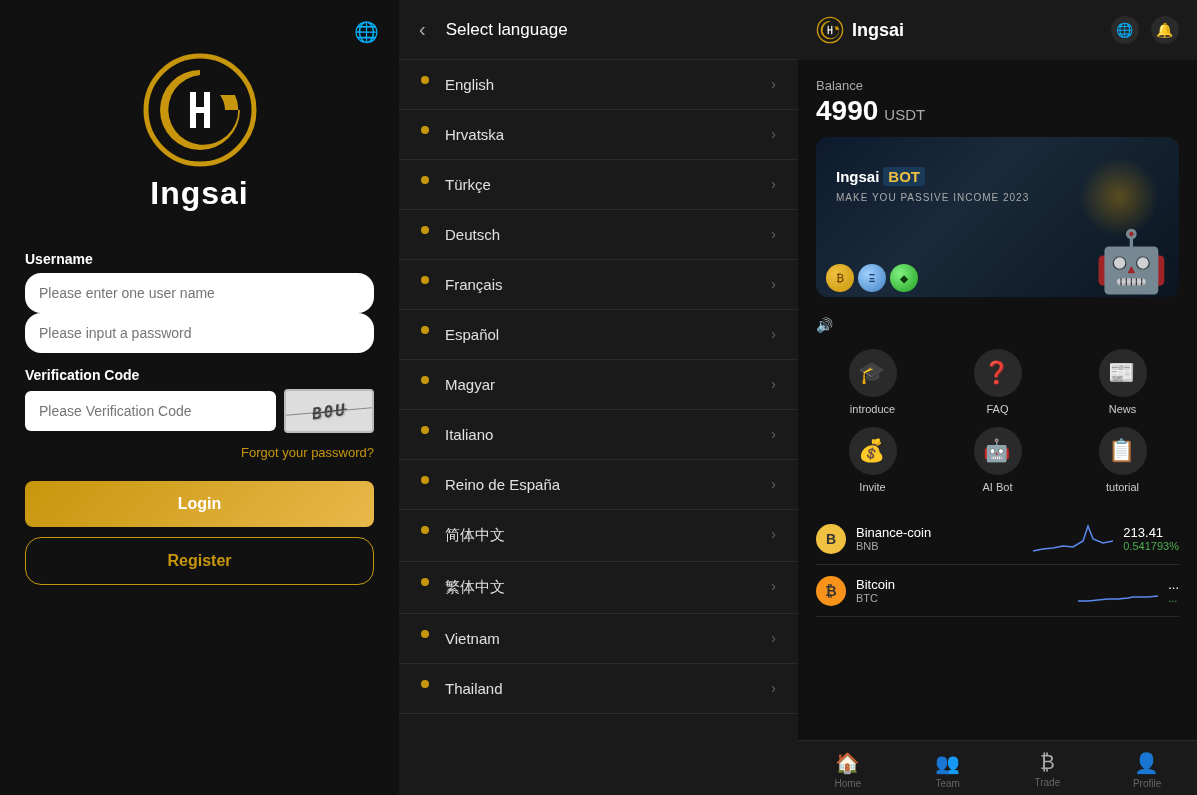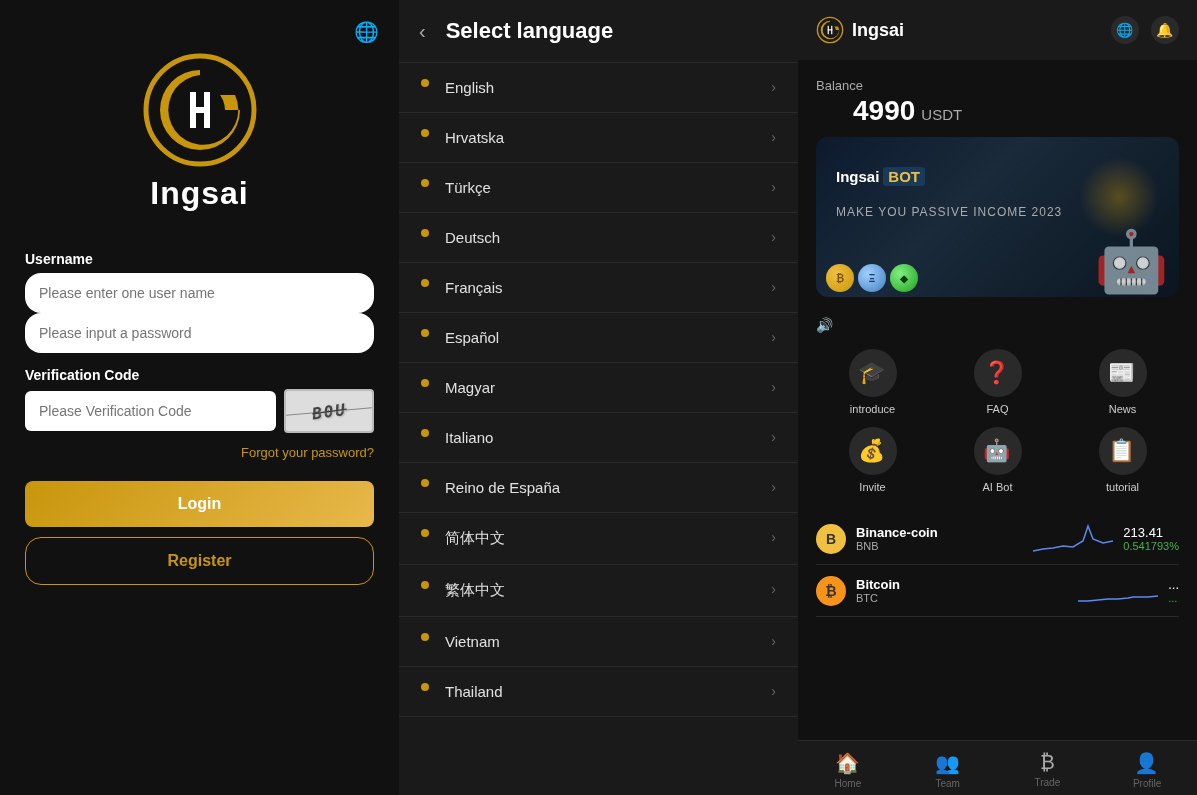--- a/index.html
+++ b/index.html
@@ -166,22 +166,22 @@
     .back-btn {
       color: #aaa;
       font-size: 20px;
       cursor: pointer;
       margin-right: 20px;
       background: none;
       border: none;
     }
     .lang-title {
       color: #fff;
-      font-size: 22px;
-      font-weight: 700;
+      font-size: 17px;
+      font-weight: 400;
     }
     .lang-list {
       overflow-y: auto;
       flex: 1;
     }
     .lang-list::-webkit-scrollbar { width: 0; }
     .lang-item {
       display: flex;
       align-items: flex-start;
       padding: 16px 22px;
@@ -260,21 +260,20 @@
     }
     .balance-label {
       color: #aaa;
       font-size: 13px;
     }
     .balance-amount {
       display: flex;
       align-items: baseline;
       gap: 6px;
       margin-top: 2px;
-      margin-left: 37px;
     }
     .balance-num {
       color: #fff;
       font-size: 28px;
       font-weight: 700;
     }
     .balance-unit {
       color: #aaa;
       font-size: 15px;
     }
@@ -394,21 +393,21 @@
       font-weight: bold;
       color: #333;
       flex-shrink: 0;
     }
     .market-info {
       flex: 1;
     }
     .market-name {
       color: #fff;
       font-size: 13px;
-      font-weight: 700;
+      font-weight: 400;
     }
     .market-ticker {
       color: #aaa;
       font-size: 11px;
     }
     .market-chart {
       width: 80px;
       height: 35px;
     }
     .market-price {
@@ -594,21 +593,21 @@
         <span class="balance-unit">USDT</span>
       </div>
     </div>
 
     <div class="banner-area">
       <div class="banner-content">
         <div style="display:flex;align-items:center;gap:4px;">
           <span style="color:#fff;font-size:15px;font-weight:700;">Ingsai</span>
           <span style="color:#f0c040;font-size:15px;font-weight:700;background:#1a3a5a;padding:1px 5px;border-radius:3px;">BOT</span>
         </div>
-        <div style="color:#aaa;font-size:12px;margin-top:19px;letter-spacing:1px;">MAKE YOU PASSIVE INCOME 2023</div>
+        <div style="color:#aaa;font-size:10px;margin-top:6px;letter-spacing:1px;">MAKE YOU PASSIVE INCOME 2023</div>
       </div>
       <div class="banner-glow"></div>
       <div class="banner-robot">🤖</div>
       <div class="banner-coins">
         <div class="coin">₿</div>
         <div class="coin" style="background:radial-gradient(circle at 35% 35%,#a0d0ff,#4080c0);color:#1a3a6a;">Ξ</div>
         <div class="coin" style="background:radial-gradient(circle at 35% 35%,#80f080,#20a020);color:#0a3a0a;">◆</div>
       </div>
     </div>
 

